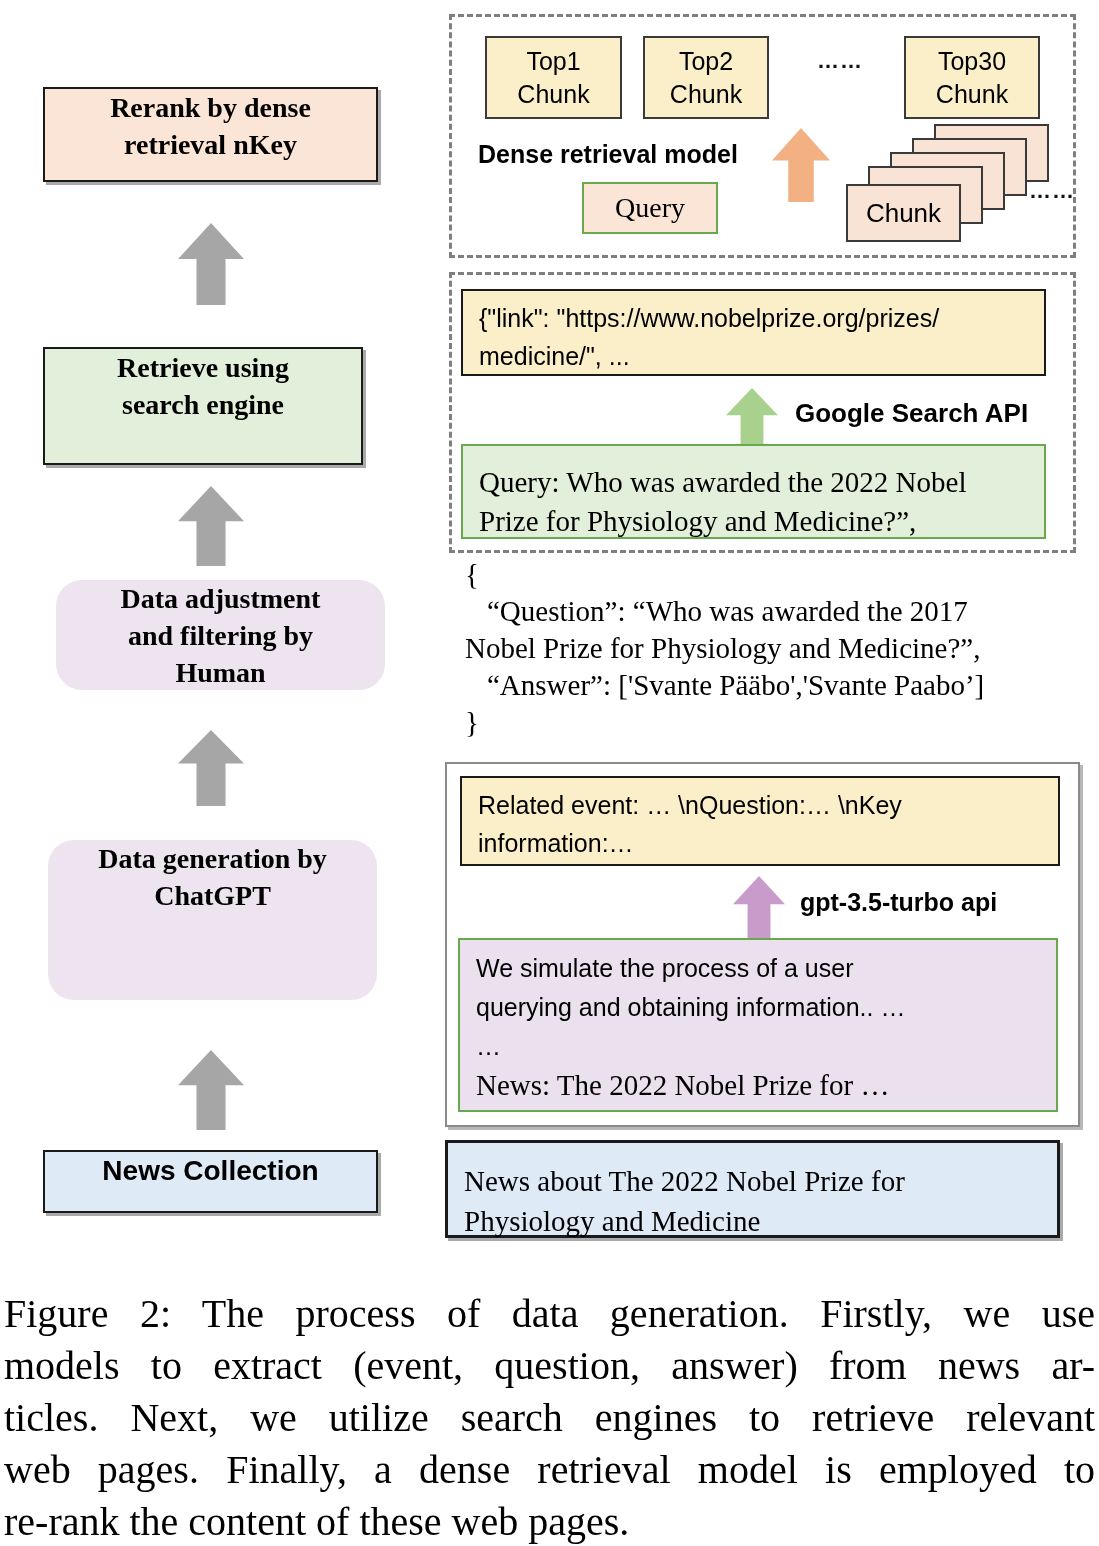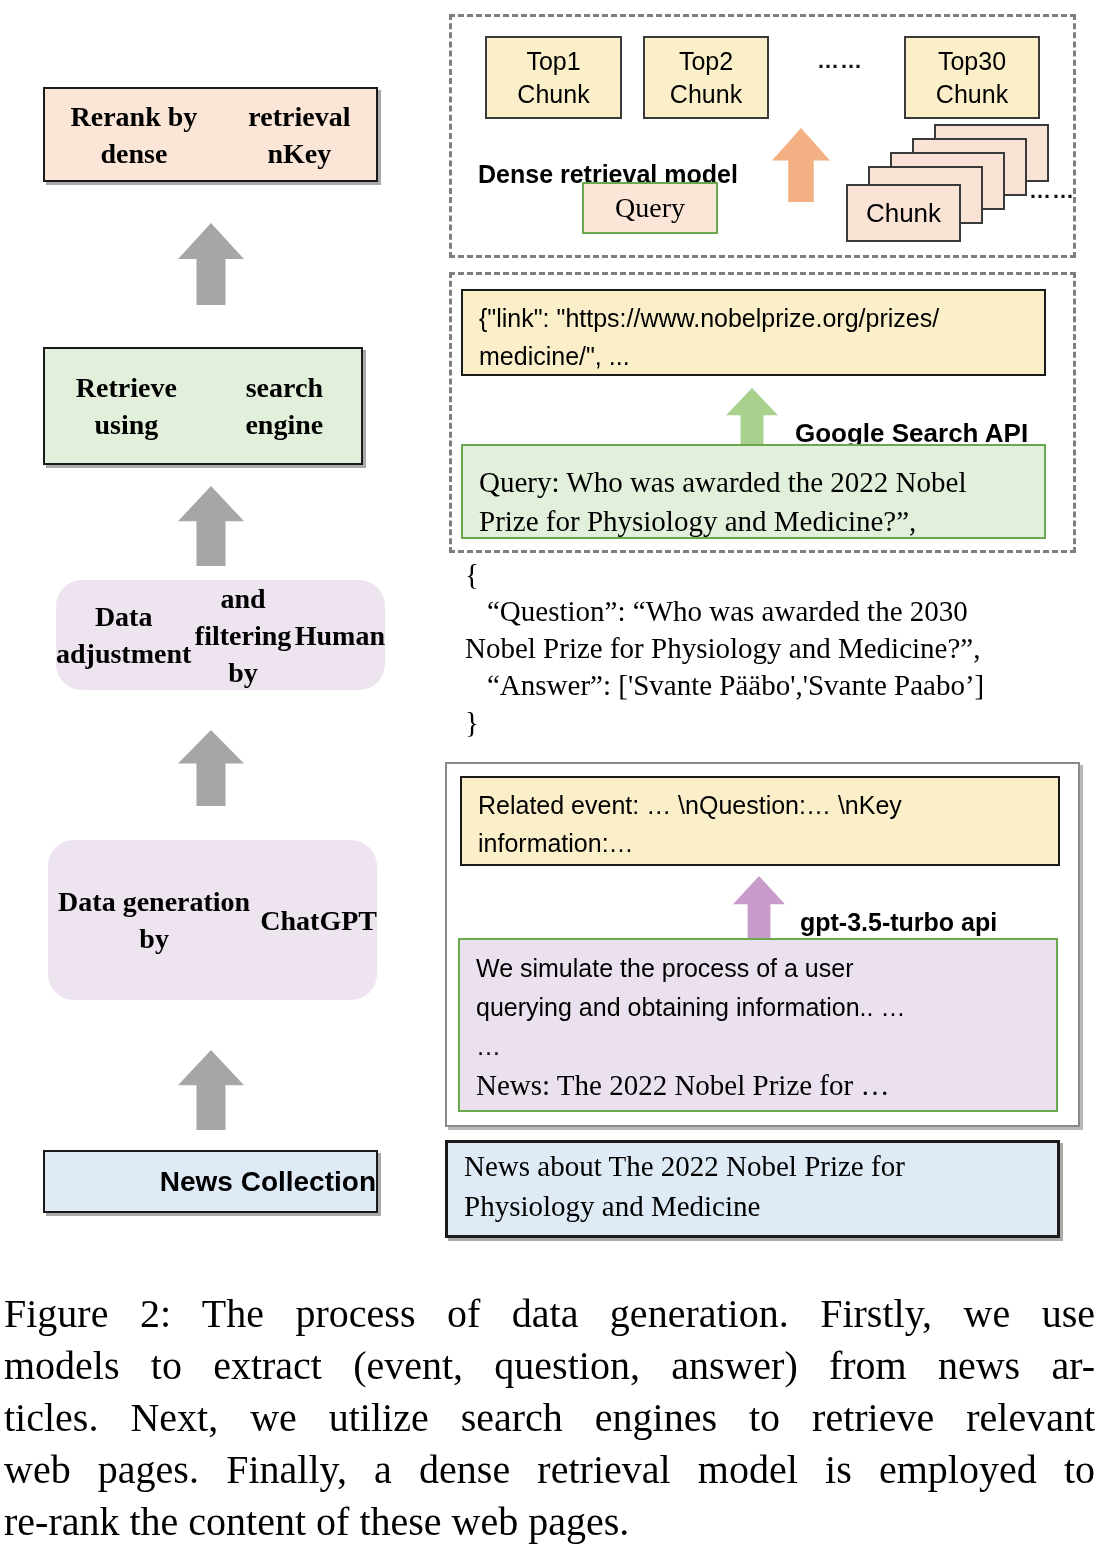--- a/index.html
+++ b/index.html
@@ -8,21 +8,21 @@
     --grayarrow:#A6A6A6; --orangearrow:#F2B083; --greenarrow:#A9D18E; --purplearrow:#C99BCB;
     --greenborder:#6AA84F; --dash:#7F7F7F; --ink:#1A1A1A;
   }
   *{margin:0;padding:0;box-sizing:border-box;}
   html,body{background:#fff;}
   .page{position:relative;width:1099px;height:1546px;background:#ffffff;overflow:hidden;
          font-family:"Liberation Sans",sans-serif;color:#000;}
   .abs{position:absolute;}
 
   
-  .stagebox{display:flex;flex-direction:row;align-items:center;justify-content:flex-end;
+  .stagebox{display:flex;flex-direction:column;align-items:center;justify-content:flex-start;
             text-align:center;font-family:"Liberation Serif",serif;font-weight:bold;
             font-size:28px;line-height:37px;color:#000;}
   .hardbox{border:2px solid var(--ink);box-shadow:3px 3px 0 #aaaaaa;}
   .softbox{border-radius:26px;background:var(--lavender);}
   .rerank{left:43px;top:87px;width:335px;height:95px;background:var(--peach);}
   .retrieve{left:43px;top:347px;width:320px;height:118px;background:var(--lgreen);}
   .adjust{left:48px;top:580px;width:329px;height:110px;margin-left:8px;}
   .generate{left:48px;top:840px;width:329px;height:160px;}
   .newsbox{left:43px;top:1150px;width:335px;height:63px;background:var(--lblue);
            font-family:"Liberation Sans",sans-serif;font-size:28px;}
@@ -43,21 +43,21 @@
 
   .chunktop{background:var(--cream);border:2px solid #3a3a3a;display:flex;flex-direction:column;
             align-items:center;justify-content:center;font-size:25px;line-height:33px;}
   .t1{left:485px;top:36px;width:137px;height:83px;}
   .t2{left:643px;top:36px;width:126px;height:83px;}
   .t30{left:904px;top:36px;width:136px;height:83px;align-items:center;}
   .dots{font-weight:bold;font-size:22px;letter-spacing:1px;color:#111;}
   .dotstop{left:808px;top:48px;width:64px;text-align:center;}
   .dotsright{left:1022px;top:178px;width:60px;text-align:center;}
 
-  .boldlabel{font-weight:bold;font-size:25px;color:#000;white-space:nowrap;margin-top:20px;}
+  .boldlabel{font-weight:bold;font-size:25px;color:#000;white-space:nowrap;}
   .modellabel{left:478px;top:140px;}
   .oarrow{left:772px;top:128px;width:58px;height:74px;background:var(--orangearrow);}
   .queryb{left:582px;top:182px;width:136px;height:52px;background:var(--peach);
           border:2px solid var(--greenborder);display:flex;align-items:center;justify-content:center;
           font-family:"Liberation Serif",serif;font-size:28px;}
   .chunkstack{left:846px;top:116px;width:216px;height:128px;}
   .card{position:absolute;width:115px;height:58px;background:var(--chunkpeach);
         border:2px solid #3a3a3a;}
   .card.front{display:flex;align-items:center;justify-content:center;font-size:26px;}
 
@@ -77,21 +77,21 @@
   .eventbox{left:460px;top:776px;width:600px;height:90px;background:var(--cream);
             border:2px solid var(--ink);}
   .parrow{left:733px;top:876px;width:52px;height:64px;background:var(--purplearrow);}
   .apilabel2{left:800px;top:888px;}
   .purplebox{left:458px;top:938px;width:600px;height:174px;background:var(--lpurple);
              border:2px solid var(--greenborder);padding:9px 16px;font-size:25px;line-height:39px;}
   .purplebox .serifline{font-family:"Liberation Serif",serif;font-size:29px;}
 
   .bluebox{left:445px;top:1140px;width:615px;height:98px;background:var(--lblue);
            border:3px solid var(--ink);box-shadow:3px 3px 0 #aaaaaa;
-           font-family:"Liberation Serif",serif;font-size:29px;line-height:40px;padding:3px 16px;}
+           font-family:"Liberation Serif",serif;font-size:29px;line-height:40px;padding:18px 16px;}
 
   
   .caption{left:4px;top:1288px;width:1091px;font-family:"Liberation Serif",serif;
            font-size:40px;line-height:52px;color:#000;}
   .caption .jline{text-align:justify;text-align-last:justify;}
   .caption .lastline{text-align:left;}
   .block{display:block;}
 </style>
 </head>
 <body>
@@ -173,21 +173,21 @@
   </div>
   <div class="abs uparrow greenarr"></div>
   <div class="abs boldlabel apilabel1">Google Search API</div>
   <div class="abs greenbox">
     <span class="block">Query: Who was awarded the 2022 Nobel</span>
     <span class="block">Prize for Physiology and Medicine?”,</span>
   </div>
 
   <div class="abs qajson">
     <span class="block">{</span>
-    <span class="block ind">“Question”: “Who was awarded the 2030</span>
+    <span class="block ind">“Question”: “Who was awarded the 2017</span>
     <span class="block">Nobel Prize for Physiology and Medicine?”,</span>
     <span class="block ind">“Answer”: ['Svante Pääbo','Svante Paabo’]</span>
     <span class="block">}</span>
   </div>
 
   <div class="abs panel3"></div>
 
   <div class="abs msgbox eventbox">
     <span class="block">Related event: … \nQuestion:… \nKey</span>
     <span class="block">information:…</span>

